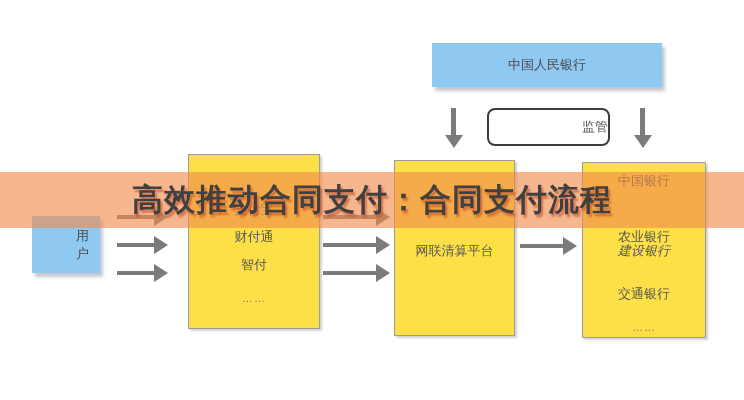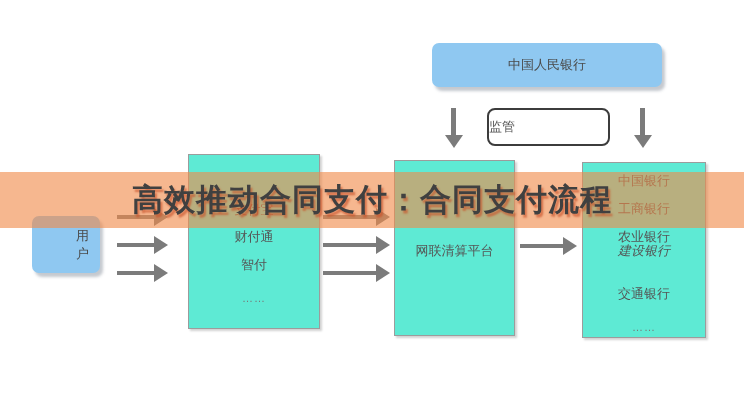--- a/index.html
+++ b/index.html
@@ -8,38 +8,37 @@
     position:relative; width:744px; height:400px;
     background:#ffffff; overflow:hidden;
     font-family:"Liberation Sans","DejaVu Sans",sans-serif;
   }
   
   .blue-node {
     position:absolute; background:#8FC8F1;
     display:flex; align-items:center; justify-content:center;
     color:#4a4a4a; font-size:13px;
     box-shadow:3px 4px 3px rgba(110,120,135,0.40);
-    border-radius:7px;
   }
   
   .col-box {
-    position:absolute; background:#5eead4;
+    position:absolute; background:#fde047;
     border:1px solid #9c9c9c;
     box-shadow:2px 2px 2px rgba(0,0,0,0.18);
   }
   .col-item {
     position:absolute; left:0; right:0; text-align:center;
     color:#555555; font-size:13px; line-height:16px;
   }
   .dots { font-size:11px; color:#777777; letter-spacing:1px; }
   
   .supervision {
     position:absolute; left:487px; top:108px; width:123px; height:38px;
     background:#ffffff; border:2px solid #3c3c3c; border-radius:8px;
-    display:flex; align-items:center; justify-content:flex-start;
+    display:flex; align-items:center; justify-content:flex-end;
     color:#555555; font-size:13px;
   }
   
   .h-arrow { position:absolute; height:4px; background:#7b7b7b; }
   .h-arrow::after {
     content:""; position:absolute; right:-14px; top:-7px;
     border-left:14px solid #7b7b7b;
     border-top:9px solid transparent; border-bottom:9px solid transparent;
   }
   .v-arrow { position:absolute; width:5px; background:#7b7b7b; }
@@ -88,21 +87,20 @@
     <div class="col-item" style="top:102px;">智付</div>
     <div class="col-item dots" style="top:135px;">……</div>
   </div>
 
   <div class="col-box" style="left:394px; top:160px; width:121px; height:176px;">
     <div class="col-item" style="top:82px;">网联清算平台</div>
   </div>
 
   <div class="col-box" style="left:582px; top:162px; width:124px; height:176px;">
     <div class="col-item" style="top:10px;">中国银行</div>
-    <div class="col-item" style="top:38px;">工商银行</div>
     <div class="col-item" style="top:66px;text-align:center;">农业银行</div>
     <div class="col-item" style="top:80px;font-style:italic;">建设银行</div>
     <div class="col-item" style="top:123px;">交通银行</div>
     <div class="col-item dots" style="top:156px;">……</div>
   </div>
 
   <div class="h-arrow" style="left:117px; top:215px; width:37px;"></div>
   <div class="h-arrow" style="left:117px; top:243px; width:37px;"></div>
   <div class="h-arrow" style="left:117px; top:271px; width:37px;"></div>
 

